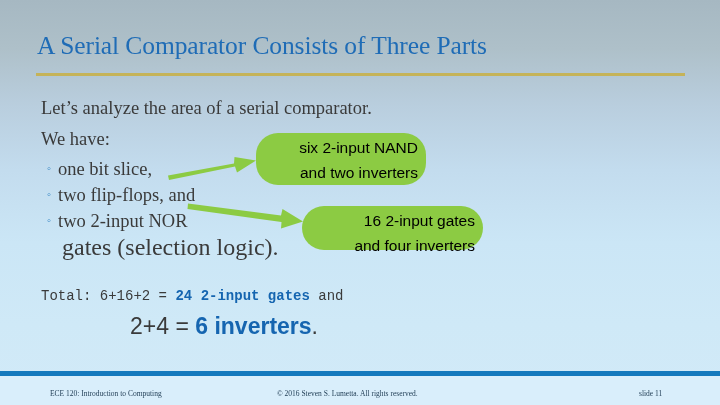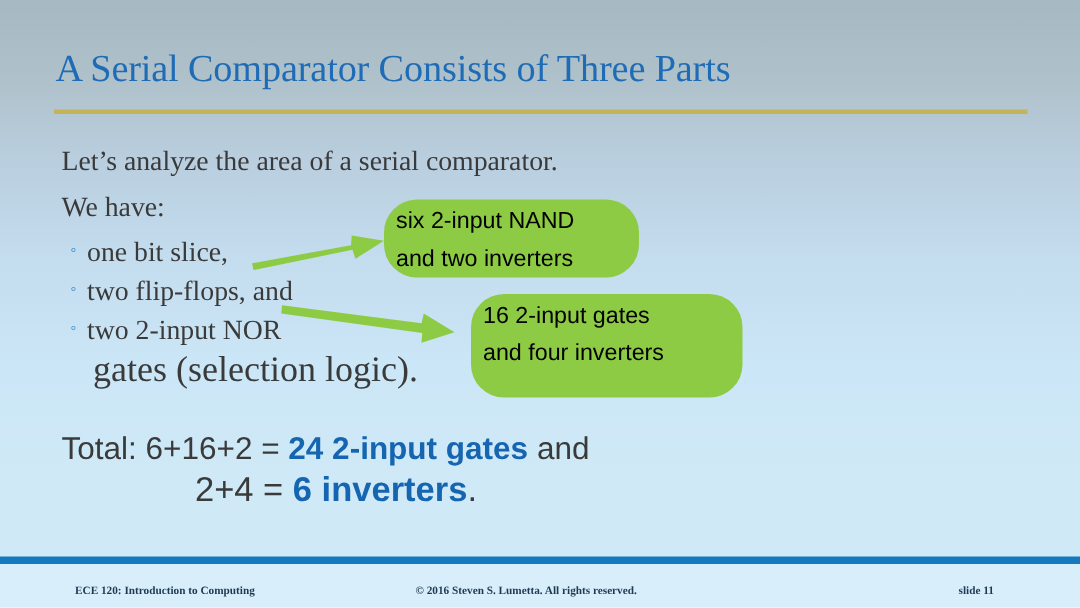--- a/index.html
+++ b/index.html
@@ -90,22 +90,22 @@
     position: relative;
     top: -2px;
   }
   .bullet-text { display: inline-block; }
 
   
   #total-1 {
     position: absolute;
     left: 41px;
     top: 288px;
-    font-family: Liberation Sans, sans-serif;
-    font-size: 21px;
+    font-family: Liberation Mono, monospace;
+    font-size: 14px;
     color: #3a3a3a;
     white-space: nowrap;
   }
   #total-2 {
     position: absolute;
     left: 98px;
     top: 313px;
     font-family: Liberation Sans, sans-serif;
     font-size: 23px;
     color: #3a3a3a;
@@ -120,36 +120,35 @@
   
   .callout {
     position: absolute;
     background: #8ccb43;
     font-family: "Liberation Sans", sans-serif;
     font-size: 15.5px;
     color: #000000;
     line-height: 25px;
     padding: 2px 8px 3px 8px;
     box-sizing: border-box;
-    text-align: left;
+    text-align: right;
     white-space: nowrap;
     border-radius: 22px;
   }
   #callout-1 {
     left: 256px;
     top: 133px;
     width: 170px;
     height: 52px;
   }
   #callout-2 {
     left: 302px;
-    top: 196px;
+    top: 206px;
     width: 181px;
-    height: 69px;
-    margin-left: 12px;
+    height: 44px;
   }
   .callout-line { display: block; }
 
   
   #arrows {
     position: absolute;
     left: 0;
     top: 0;
     width: 720px;
     height: 405px;
@@ -170,21 +169,21 @@
     left: 0;
     top: 376px;
     width: 720px;
     height: 29px;
     background: #d9eefb;
   }
   .footer-text {
     position: absolute;
     font-family: "Liberation Serif", serif;
     font-size: 7.5px;
-    font-weight: bold;
+    font-weight: normal;
     color: #1d3a52;
     white-space: nowrap;
     padding-left: 12px;
   }
   #footer-course { left: 38px; top: 389px; }
   #footer-copy  { left: 265px; top: 389px; }
   #footer-slide { left: 627px; top: 389px; }
 </style>
 </head>
 <body>

